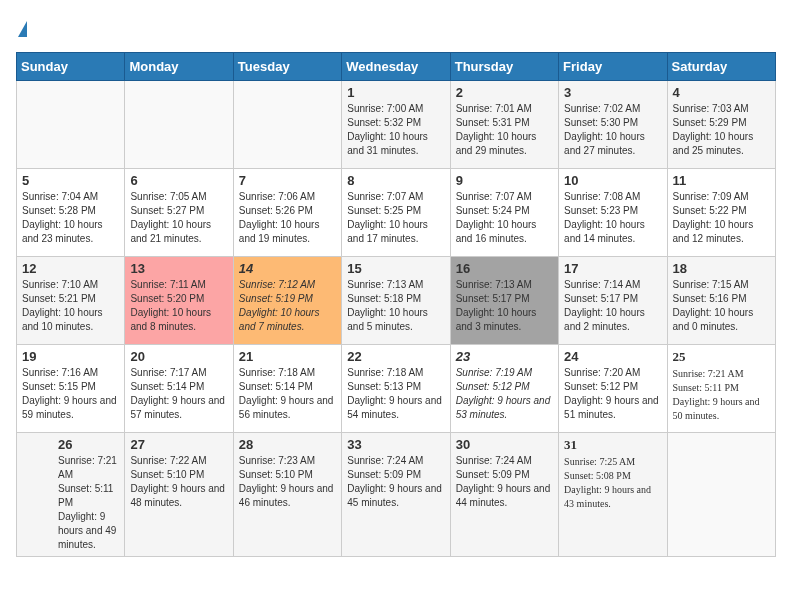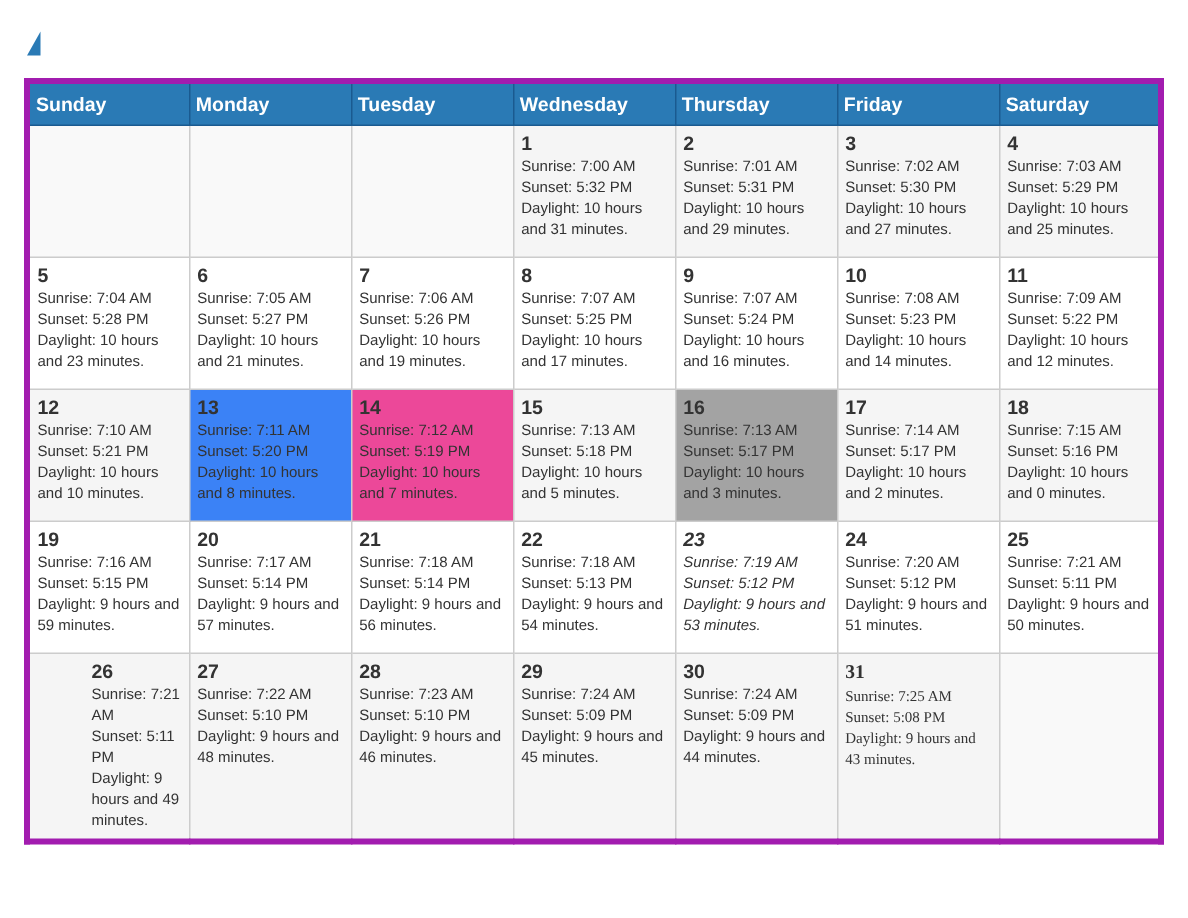--- a/index.html
+++ b/index.html
@@ -45,21 +45,21 @@
       font-weight: bold;
       color: #333;
     }
     .location-title {
       font-size: 16px;
       color: #333;
     }
     .calendar {
       width: 100%;
       border-collapse: collapse;
-      border: 4px solid #a21caf;
+      border: 1px solid #a21caf;
     }
     .calendar th {
       background-color: #2a7ab5;
       color: #fff;
       font-size: 13px;
       font-weight: bold;
       padding: 6px 4px;
       text-align: left;
       border: 1px solid #1a5a90;
     }
@@ -153,23 +153,23 @@
         <td style="background-color: rgb(255, 255, 255);"><span class="day-number">9</span>
           <span class="day-info">Sunrise: 7:07 AM<br>Sunset: 5:24 PM<br>Daylight: 10 hours and 16 minutes.</span></td>
         <td style="background-color: rgb(255, 255, 255);"><span class="day-number">10</span>
           <span class="day-info">Sunrise: 7:08 AM<br>Sunset: 5:23 PM<br>Daylight: 10 hours and 14 minutes.</span></td>
         <td style="background-color: rgb(255, 255, 255); margin-top: 24px;"><span class="day-number">11</span>
           <span class="day-info">Sunrise: 7:09 AM<br>Sunset: 5:22 PM<br>Daylight: 10 hours and 12 minutes.</span></td>
       </tr>
       <tr>
         <td style="background-color: rgb(245, 245, 245);"><span class="day-number">12</span>
           <span class="day-info">Sunrise: 7:10 AM<br>Sunset: 5:21 PM<br>Daylight: 10 hours and 10 minutes.</span></td>
-        <td style="background-color: #3b82f6;"><span class="day-number">13</span>
+        <td style="background-color: #fca5a5;"><span class="day-number">13</span>
           <span class="day-info">Sunrise: 7:11 AM<br>Sunset: 5:20 PM<br>Daylight: 10 hours and 8 minutes.</span></td>
-        <td style="background-color: #ec4899;"><span class="day-number">14</span>
+        <td style="background-color: #fdba74; font-style: italic;"><span class="day-number">14</span>
           <span class="day-info">Sunrise: 7:12 AM<br>Sunset: 5:19 PM<br>Daylight: 10 hours and 7 minutes.</span></td>
         <td style="background-color: rgb(245, 245, 245);"><span class="day-number">15</span>
           <span class="day-info">Sunrise: 7:13 AM<br>Sunset: 5:18 PM<br>Daylight: 10 hours and 5 minutes.</span></td>
         <td style="background-color: #a3a3a3;"><span class="day-number">16</span>
           <span class="day-info">Sunrise: 7:13 AM<br>Sunset: 5:17 PM<br>Daylight: 10 hours and 3 minutes.</span></td>
         <td style="background-color: rgb(245, 245, 245);"><span class="day-number">17</span>
           <span class="day-info">Sunrise: 7:14 AM<br>Sunset: 5:17 PM<br>Daylight: 10 hours and 2 minutes.</span></td>
         <td style="background-color: rgb(245, 245, 245);"><span class="day-number">18</span>
           <span class="day-info">Sunrise: 7:15 AM<br>Sunset: 5:16 PM<br>Daylight: 10 hours and 0 minutes.</span></td>
       </tr>
@@ -179,31 +179,31 @@
         <td style="background-color: rgb(255, 255, 255);"><span class="day-number">20</span>
           <span class="day-info">Sunrise: 7:17 AM<br>Sunset: 5:14 PM<br>Daylight: 9 hours and 57 minutes.</span></td>
         <td style="background-color: rgb(255, 255, 255);"><span class="day-number">21</span>
           <span class="day-info">Sunrise: 7:18 AM<br>Sunset: 5:14 PM<br>Daylight: 9 hours and 56 minutes.</span></td>
         <td style="background-color: rgb(255, 255, 255);"><span class="day-number">22</span>
           <span class="day-info">Sunrise: 7:18 AM<br>Sunset: 5:13 PM<br>Daylight: 9 hours and 54 minutes.</span></td>
         <td style="background-color: rgb(255, 255, 255); font-style: italic;"><span class="day-number">23</span>
           <span class="day-info">Sunrise: 7:19 AM<br>Sunset: 5:12 PM<br>Daylight: 9 hours and 53 minutes.</span></td>
         <td style="background-color: rgb(255, 255, 255);"><span class="day-number">24</span>
           <span class="day-info">Sunrise: 7:20 AM<br>Sunset: 5:12 PM<br>Daylight: 9 hours and 51 minutes.</span></td>
-        <td style="background-color: rgb(255, 255, 255);"><span class="day-number">25</span>
+        <td style="background-color: rgb(255, 255, 255); font-family: Liberation Serif, serif;"><span class="day-number">25</span>
           <span class="day-info">Sunrise: 7:21 AM<br>Sunset: 5:11 PM<br>Daylight: 9 hours and 50 minutes.</span></td>
       </tr>
       <tr>
         <td style="background-color: rgb(245, 245, 245); padding-left: 41px;"><span class="day-number">26</span>
           <span class="day-info">Sunrise: 7:21 AM<br>Sunset: 5:11 PM<br>Daylight: 9 hours and 49 minutes.</span></td>
         <td style="background-color: rgb(245, 245, 245);"><span class="day-number">27</span>
           <span class="day-info">Sunrise: 7:22 AM<br>Sunset: 5:10 PM<br>Daylight: 9 hours and 48 minutes.</span></td>
         <td style="background-color: rgb(245, 245, 245);"><span class="day-number">28</span>
           <span class="day-info">Sunrise: 7:23 AM<br>Sunset: 5:10 PM<br>Daylight: 9 hours and 46 minutes.</span></td>
-        <td style="background-color: rgb(245, 245, 245);"><span class="day-number">29</span>
+        <td style="background-color: rgb(245, 245, 245);"><span class="day-number">33</span>
           <span class="day-info">Sunrise: 7:24 AM<br>Sunset: 5:09 PM<br>Daylight: 9 hours and 45 minutes.</span></td>
         <td style="background-color: rgb(245, 245, 245);"><span class="day-number">30</span>
           <span class="day-info">Sunrise: 7:24 AM<br>Sunset: 5:09 PM<br>Daylight: 9 hours and 44 minutes.</span></td>
         <td style="background-color: rgb(245, 245, 245); font-family: Liberation Serif, serif;"><span class="day-number">31</span>
           <span class="day-info">Sunrise: 7:25 AM<br>Sunset: 5:08 PM<br>Daylight: 9 hours and 43 minutes.</span></td>
         <td class="empty-cell" style="background-color: rgb(239, 239, 239);"></td>
       </tr>
     </tbody>
 </table>
 

